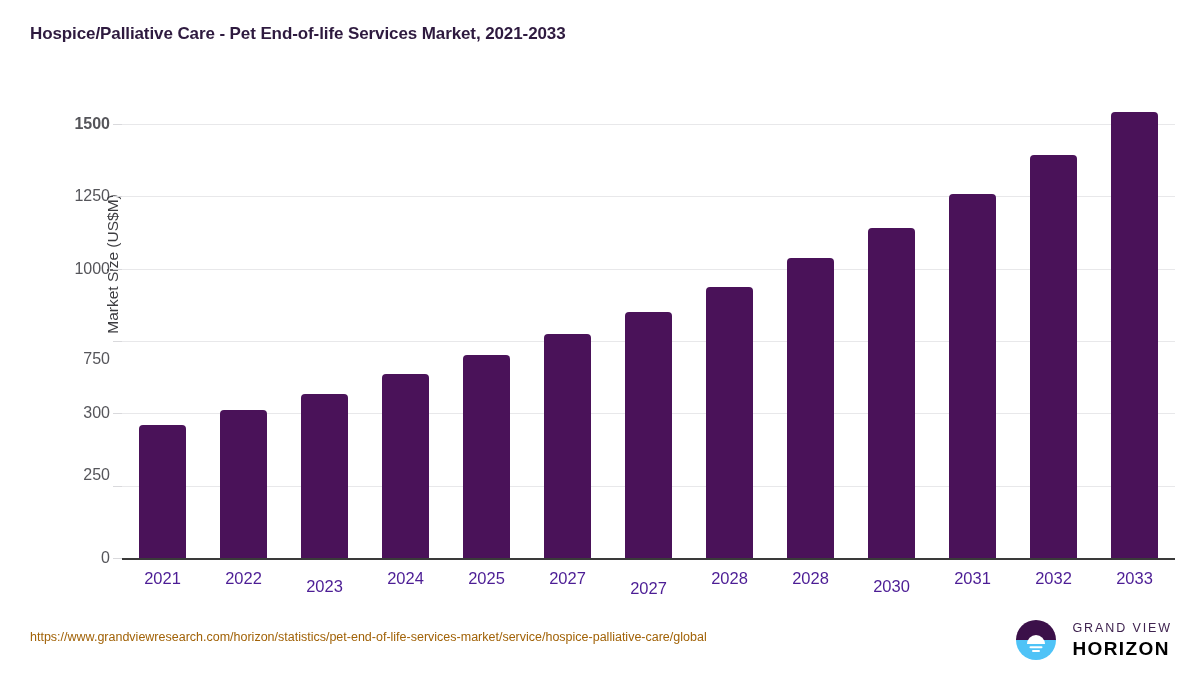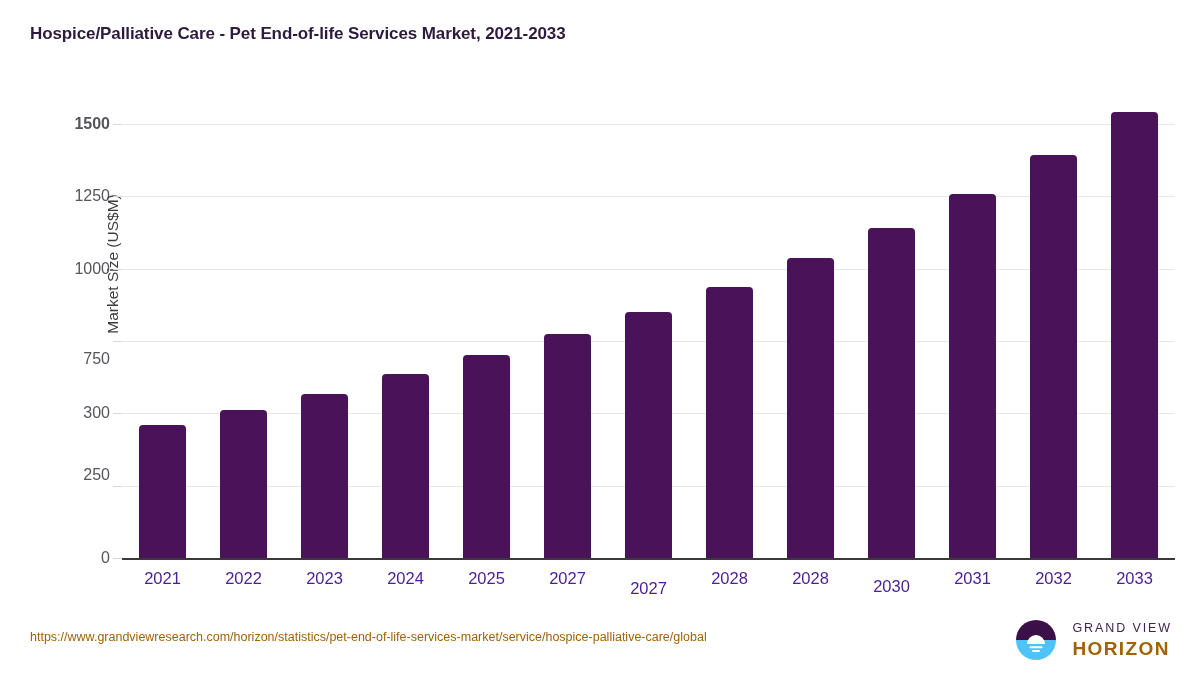--- a/index.html
+++ b/index.html
@@ -164,21 +164,21 @@
   #logo-line1 {
     font-size: 12.5px;
     letter-spacing: 1.9px;
     color: #3f2350;
     font-weight: normal;
     margin-bottom: 4px;
   }
   #logo-line2 {
     font-size: 19px;
     letter-spacing: 1.4px;
-    color: #a16207;
+    color: #000000;
     font-weight: bold;
   }
 </style>
 </head>
 <body>
 
 <div id="page">
 
   <div id="chart-title">Hospice/Palliative Care - Pet End-of-life Services Market, 2021-2033</div>
 
@@ -217,21 +217,21 @@
       <div class="bar" title="2031: 1258" style="left: 826.808px; width: 47.385px; height: 364.034px; background: rgb(74, 18, 89); border-top-left-radius: 4px; border-top-right-radius: 4px;"></div>
       <div class="bar" title="2032: 1391" style="left: 907.808px; width: 47.385px; height: 402.521px; background: rgb(74, 18, 89); border-top-left-radius: 4px; border-top-right-radius: 4px;"></div>
       <div class="bar" title="2033: 1540" style="left: 988.808px; width: 47.385px; height: 445.637px; background: rgb(74, 18, 89); border-top-left-radius: 4px; border-top-right-radius: 4px;"></div>
     </div>
 
   <div id="axis-baseline"></div>
 
   <div id="x-tick-labels">
       <div class="x-tick-label" style="left: 0px; width: 81px;">2021</div>
       <div class="x-tick-label" style="left: 81px; width: 81px;">2022</div>
-      <div class="x-tick-label" style="left: 162px; width: 81px;">2023</div>
+      <div class="x-tick-label" style="left: 162px; width: 81px; margin-top: 8px;">2023</div>
       <div class="x-tick-label" style="left: 243px; width: 81px;">2024</div>
       <div class="x-tick-label" style="left: 324px; width: 81px;">2025</div>
       <div class="x-tick-label" style="left: 405px; width: 81px;">2027</div>
       <div class="x-tick-label" style="left: 486px; width: 81px; margin-top: 10px;">2027</div>
       <div class="x-tick-label" style="left: 567px; width: 81px;">2028</div>
       <div class="x-tick-label" style="left: 648px; width: 81px;">2028</div>
       <div class="x-tick-label" style="left: 729px; width: 81px; margin-top: 8px;">2030</div>
       <div class="x-tick-label" style="left: 810px; width: 81px;">2031</div>
       <div class="x-tick-label" style="left: 891px; width: 81px;">2032</div>
       <div class="x-tick-label" style="left: 972px; width: 81px;">2033</div>

